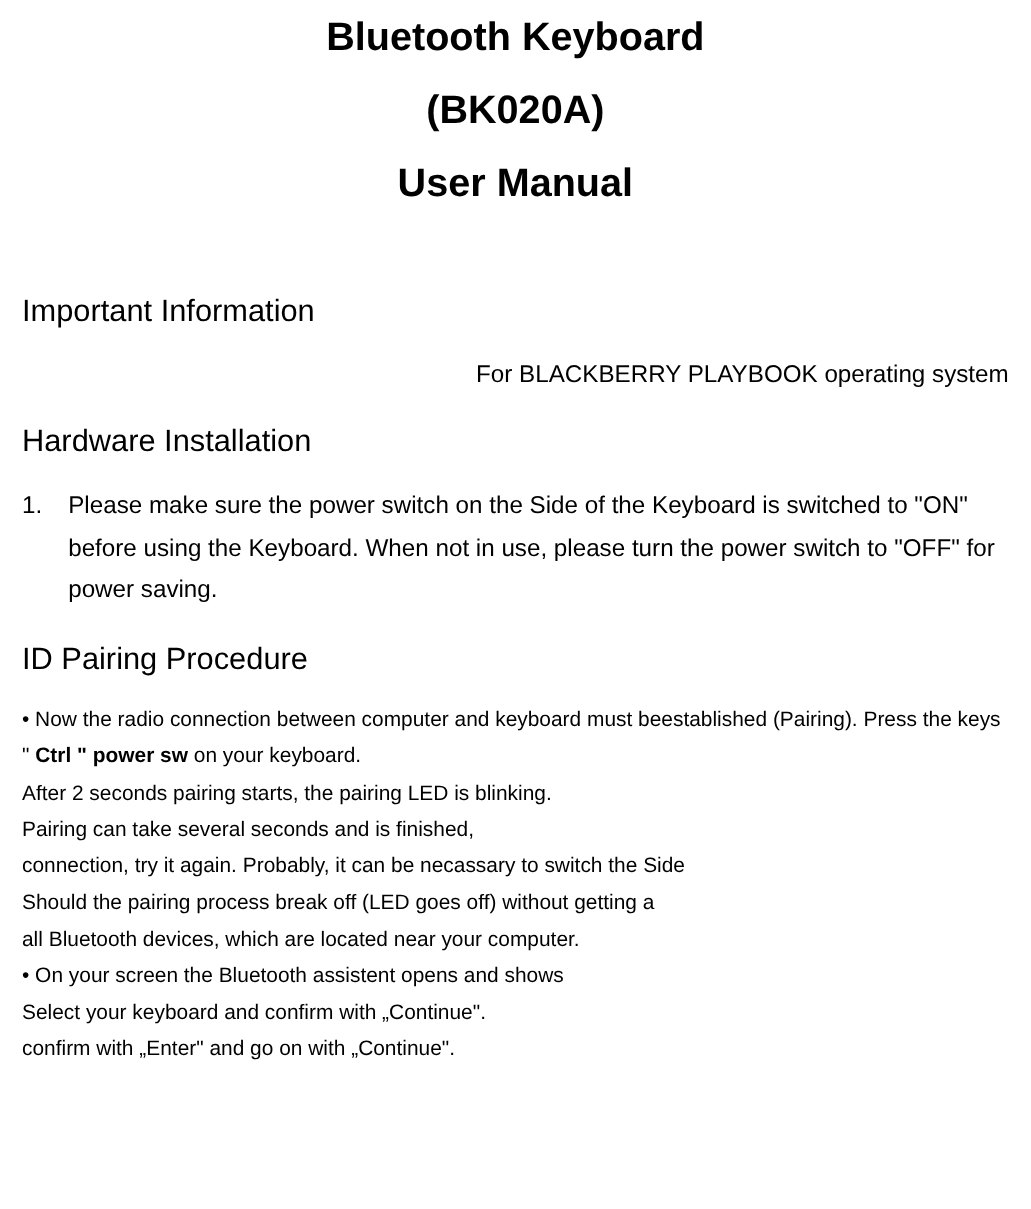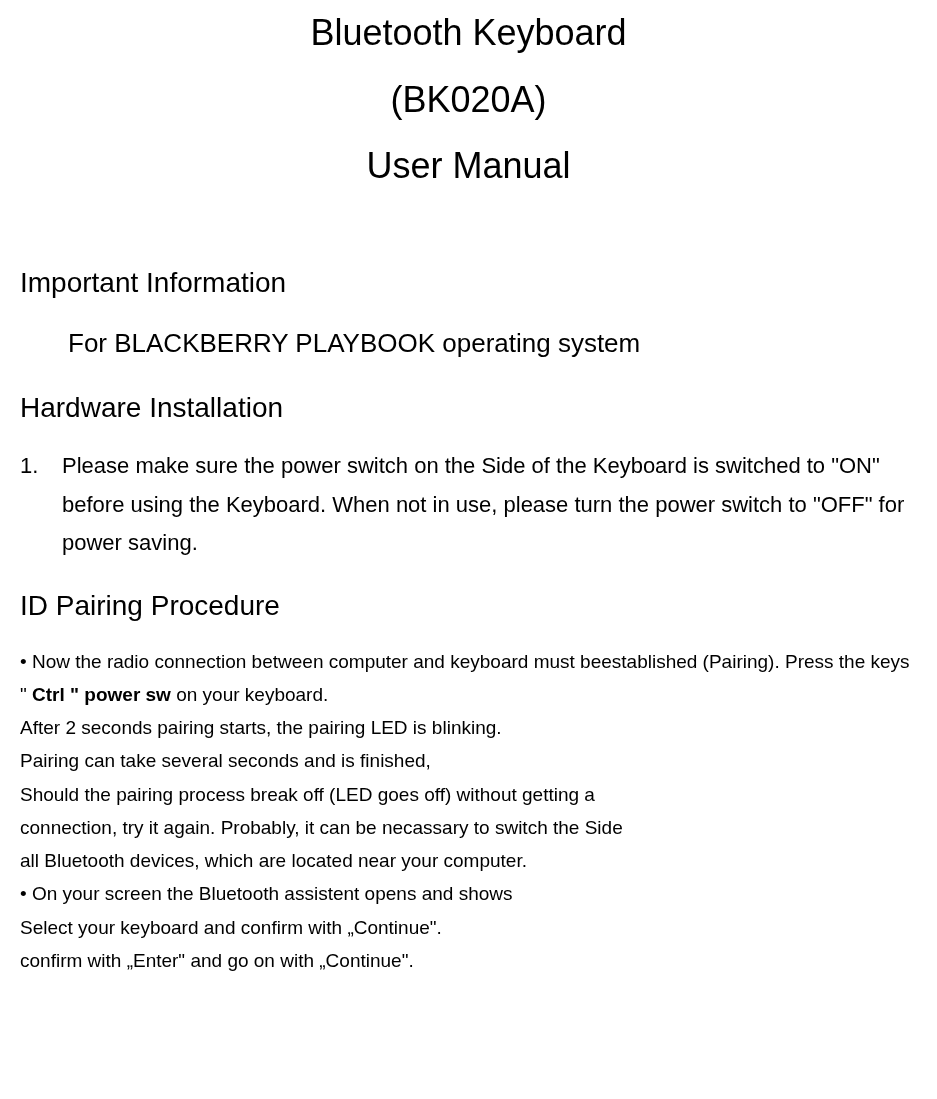--- a/index.html
+++ b/index.html
@@ -14,33 +14,34 @@
       padding: 0 20px 40px 20px;
       width: 937px;
       line-height: 1.65;
     }
     .title-block {
       text-align: center;
       margin-bottom: 60px;
     }
     .title-block h1 {
       font-size: 36px;
-      font-weight: normal;
+      font-weight: bold;
       line-height: 1.85;
     }
     h2 {
       font-size: 28px;
       font-weight: normal;
       margin-top: 20px;
       margin-bottom: 16px;
     }
     .indent {
       padding-left: 48px;
-      font-size: 26px;
+      font-size: 22px;
       margin-bottom: 16px;
+      text-align: right;
     }
     .numbered-item {
       font-size: 22px;
       padding-left: 42px;
       position: relative;
       margin-bottom: 16px;
       line-height: 1.75;
     }
     .numbered-item .num {
       position: absolute;
@@ -75,20 +76,20 @@
   <span>Please make sure the power switch on the Side of the Keyboard is switched to "ON" before using the Keyboard. When not in use, please turn the power switch to "OFF" for power saving.</span>
 </div>
 
 <h2>ID Pairing Procedure</h2>
 <div class="body-text">
   <p>
     <span>• Now the radio connection between computer and keyboard must beestablished (Pairing). Press the keys " </span><span class="bold">Ctrl " power sw</span><span> on your keyboard.</span>
   </p>
   <p>After 2 seconds pairing starts, the pairing LED is blinking.</p>
   <p>Pairing can take several seconds and is finished,</p>
+  <p>connection, try it again. Probably, it can be necassary to switch the Side</p>
   <p>Should the pairing process break off (LED goes off) without getting a</p>
-  <p>connection, try it again. Probably, it can be necassary to switch the Side</p>
   <p>all Bluetooth devices, which are located near your computer.</p>
   <p>• On your screen the Bluetooth assistent opens and shows</p>
   <p>Select your keyboard and confirm with „Continue".</p>
   <p>confirm with „Enter" and go on with „Continue".</p>
 
 </div>
 
 </body></html>

